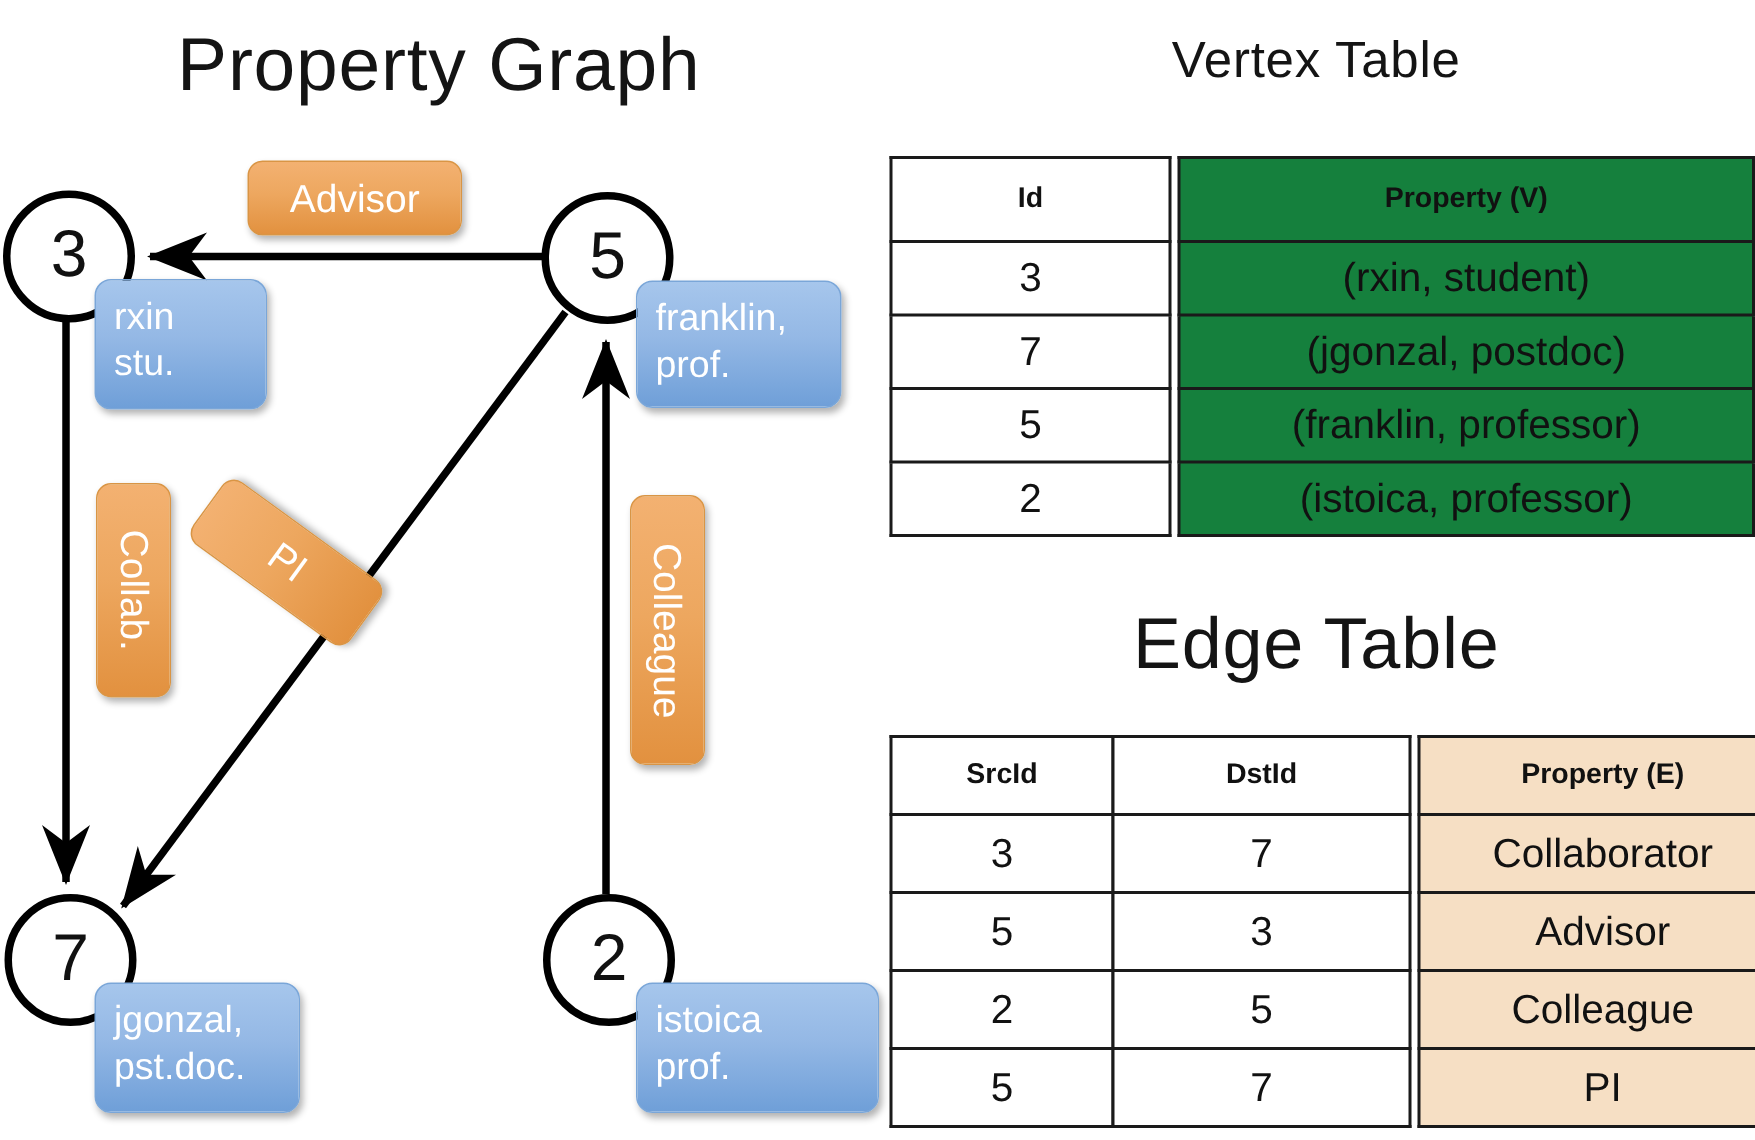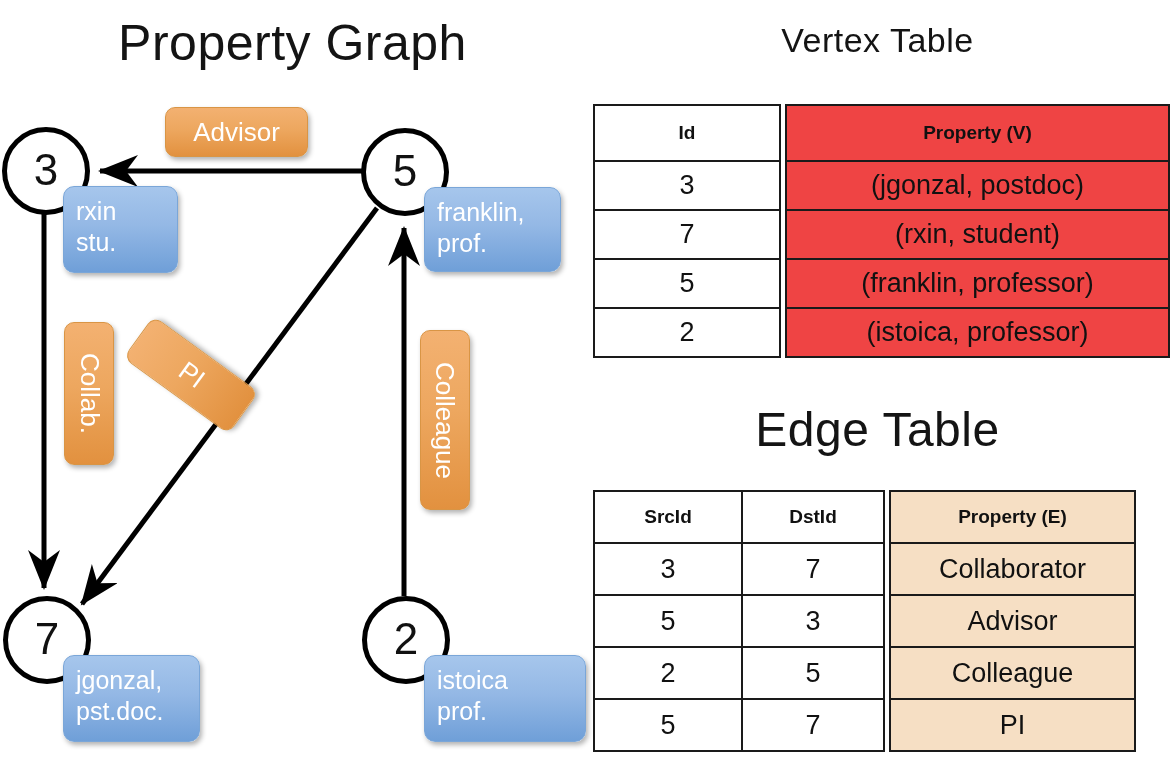--- a/index.html
+++ b/index.html
@@ -138,32 +138,32 @@
     color: #111;
     padding: 0;
     height: 47px;
     background: #ffffff;
   }
   table.grid th {
     font-weight: 700;
     font-size: 19px;
     height: 54px;
   }
-  table.grid.prop-v th, table.grid.prop-v td { background: #ef4444; margin-top: 32px; }
+  table.grid.prop-v th, table.grid.prop-v td { background: #15803d; margin-top: 32px; }
   table.grid.prop-e th, table.grid.prop-e td { background: #f6dfc4; }
 
   
   #vertex-table-wrap { left: 8px; top: 104px; }
   #vertex-id-col   { width: 188px; }
   #vertex-prop-col { width: 385px; margin-left: 4px; }
 
   
   #edge-table-wrap { left: 8px; top: 100px; }
   #edge-src-col  { width: 150px; }
-  #edge-dst-col  { width: 144px; margin-left: -2px; }
+  #edge-dst-col  { width: 200px; margin-left: -2px; }
   #edge-prop-col { width: 247px; margin-left: 4px; }
   #edge-table-wrap table.grid td, #edge-table-wrap table.grid th { height: 50px; }
 </style>
 </head>
 <body>
 
 <div class="panel" id="graph-panel">
 
   <div class="section-title" id="graph-title">Property Graph</div>
 
@@ -266,26 +266,26 @@
     </table>
 
     <table class="grid prop-v" id="vertex-prop-col">
       <thead>
         <tr>
           <th>Property (V)</th>
         </tr>
       </thead>
       <tbody>
         <tr>
+          <td>(rxin, student)</td>
+        </tr>
+        <tr>
           <td>(jgonzal, postdoc)</td>
         </tr>
         <tr>
-          <td>(rxin, student)</td>
-        </tr>
-        <tr>
           <td>(franklin, professor)</td>
         </tr>
         <tr>
           <td>(istoica, professor)</td>
         </tr>
       </tbody>
     </table>
 
   </div>
 </div>

